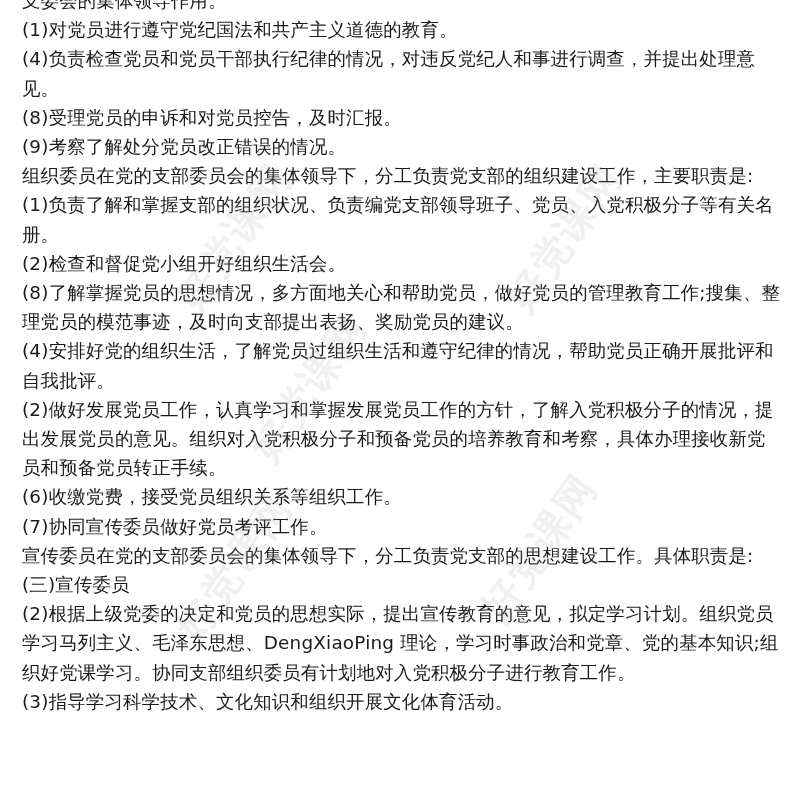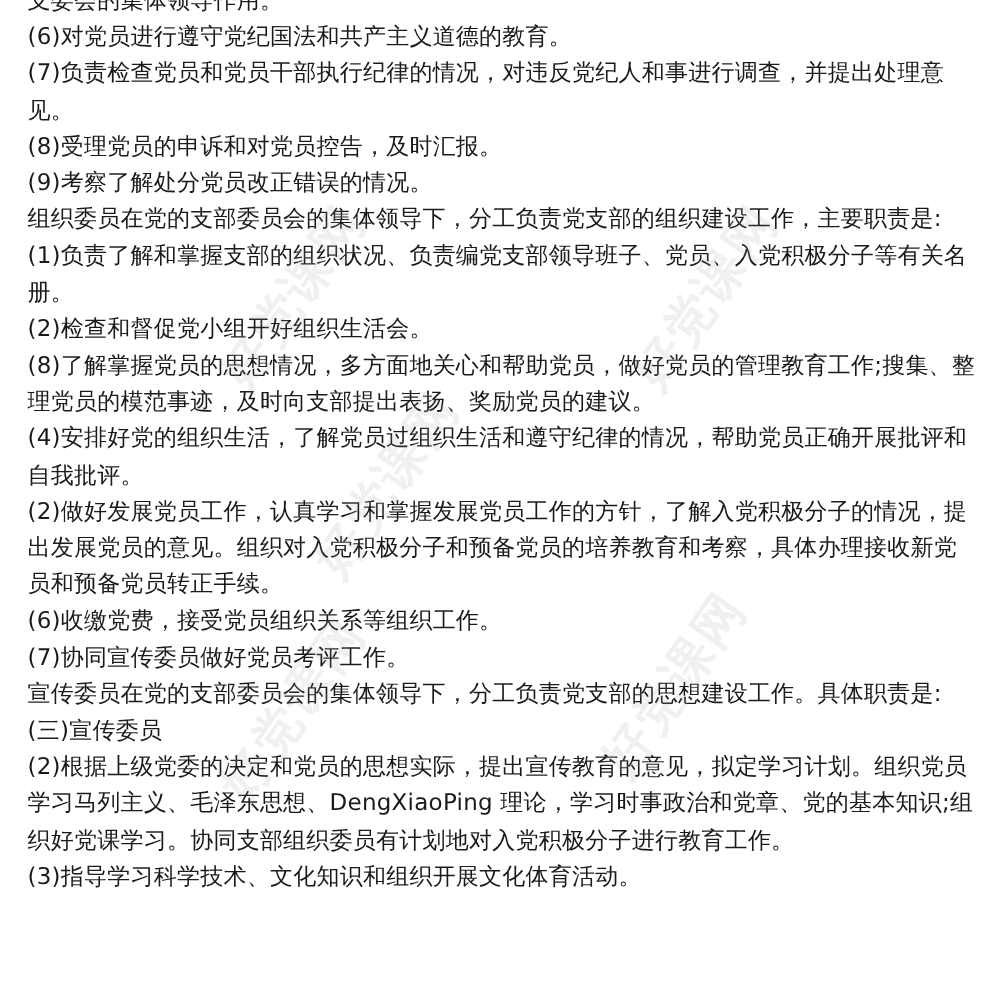--- a/index.html
+++ b/index.html
@@ -51,22 +51,22 @@
       white-space: nowrap;
       letter-spacing: 2px;
       font-weight: bold;
     }
   </style>
 </head>
 <body>
 
 <div class="page">
   <p class="line">支委会的集体领导作用。</p>
-  <p class="line">(6)对党员进行遵守党纪国法和共产主义道德的教育。</p>
-  <p class="line">(7)负责检查党员和党员干部执行纪律的情况，对违反党纪人和事进行调查，并提出处理意见。</p>
+  <p class="line">(1)对党员进行遵守党纪国法和共产主义道德的教育。</p>
+  <p class="line">(4)负责检查党员和党员干部执行纪律的情况，对违反党纪人和事进行调查，并提出处理意见。</p>
   <p class="line">(8)受理党员的申诉和对党员控告，及时汇报。</p>
   <p class="line">(9)考察了解处分党员改正错误的情况。</p>
   <p class="line">组织委员在党的支部委员会的集体领导下，分工负责党支部的组织建设工作，主要职责是:</p>
   <p class="line">(1)负责了解和掌握支部的组织状况、负责编党支部领导班子、党员、入党积极分子等有关名册。</p>
   <p class="line">(2)检查和督促党小组开好组织生活会。</p>
   <p class="line">(8)了解掌握党员的思想情况，多方面地关心和帮助党员，做好党员的管理教育工作;搜集、整理党员的模范事迹，及时向支部提出表扬、奖励党员的建议。</p>
   <p class="line">(4)安排好党的组织生活，了解党员过组织生活和遵守纪律的情况，帮助党员正确开展批评和自我批评。</p>
   <p class="line">(2)做好发展党员工作，认真学习和掌握发展党员工作的方针，了解入党积极分子的情况，提出发展党员的意见。组织对入党积极分子和预备党员的培养教育和考察，具体办理接收新党员和预备党员转正手续。</p>
   <p class="line">(6)收缴党费，接受党员组织关系等组织工作。</p>
   <p class="line">(7)协同宣传委员做好党员考评工作。</p>

